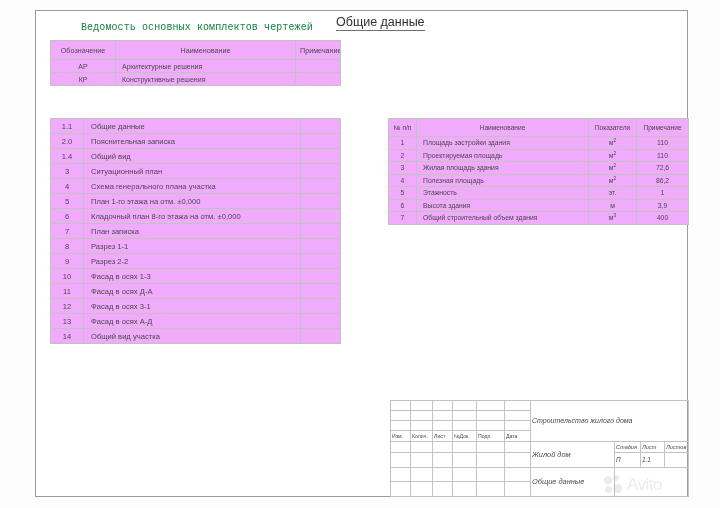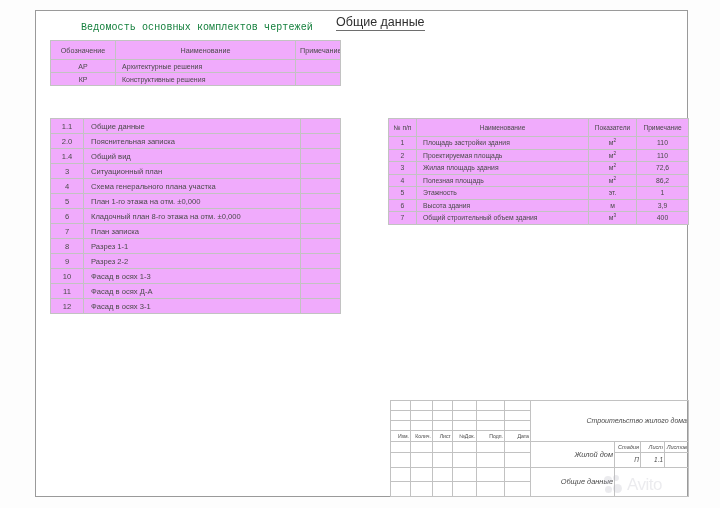--- a/index.html
+++ b/index.html
@@ -101,21 +101,21 @@
     border-collapse: collapse;
     table-layout: fixed;
     width: 298px;
     height: 97px;
   }
   #stamp td {
     border: 1px solid #c2c2c2;
     font-size: 5.6px;
     color: #4a4a4a;
     padding: 0 1px;
-    text-align: right;
+    text-align: left;
     overflow: hidden;
     white-space: nowrap;
   }
   #stamp td.hdr { font-size: 5.2px; }
   #stamp td.big { font-size: 7px; font-style: italic; }
   #stamp td.mid { font-size: 7.4px; font-style: italic; }
   #stamp td.lbl { font-size: 5.6px; font-style: italic; }
   #stamp td.val { font-size: 6.4px; font-style: italic; }
   #stamp td.blank { }
 
@@ -256,20 +256,30 @@
         <tr>
           <td class="num">11</td>
           <td class="nm">Фасад в осях Д-А</td>
           <td class="num"></td>
         </tr>
         <tr>
           <td class="num">12</td>
           <td class="nm">Фасад в осях 3-1</td>
           <td class="num"></td>
         </tr>
+        <tr>
+          <td class="num">13</td>
+          <td class="nm">Фасад в осях  А-Д</td>
+          <td class="num"></td>
+        </tr>
+        <tr>
+          <td class="num">14</td>
+          <td class="nm">Общий вид участка</td>
+          <td class="num"></td>
+        </tr>
       </tbody>
   </table>
 
 
   <table class="grid" id="tbl-tep">
     <colgroup>
         <col style="width:28px">
         <col style="width:172px">
         <col style="width:48px">
         <col style="width:52px">

